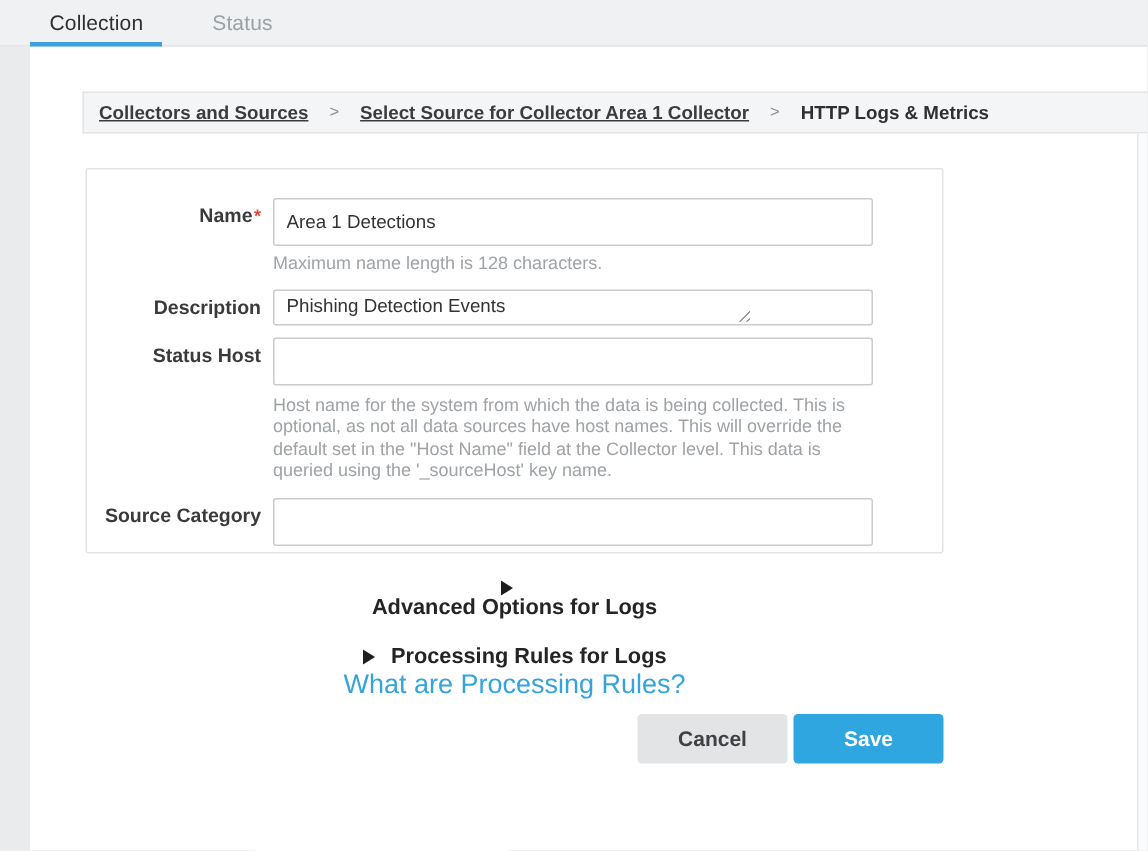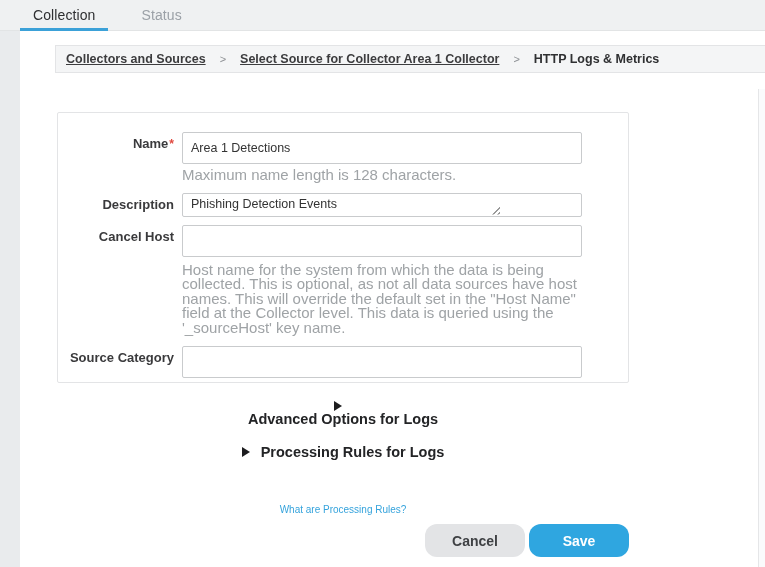--- a/index.html
+++ b/index.html
@@ -43,21 +43,21 @@
   }
   .right-gutter {
     position: absolute; top: 58px; right: 0; bottom: 0;
     width: 7px;
     background: #fafbfc;
     border-left: 1px solid #e5e6e8;
     z-index: 2;
   }
   
   .breadcrumb {
-    position: absolute; top: 14px; left: 35px; right: 0;
+    position: absolute; top: 30px; left: 35px; right: 0;
     height: 28px;
     background: #f4f5f6;
     border: 1px solid #e3e4e6;
     border-right: none;
     display: flex; align-items: center;
     padding-left: 10px;
     font-size: 12.5px;
     color: #333;
     z-index: 1;
   }
@@ -122,63 +122,63 @@
   .resize-grip {
     position: absolute; right: 2px; bottom: 2px;
     width: 9px; height: 9px;
     background: repeating-linear-gradient(135deg,
       #9a9a9a 0, #9a9a9a 1px, transparent 1px, transparent 3.5px);
     clip-path: polygon(100% 0, 100% 100%, 0 100%);
   }
   .hint {
     margin: 4px 0 0 124px;
     width: 404px;
-    font-size: 15px;
+    font-size: 12px;
     line-height: 14.5px;
     color: #9fa3a6;
   }
   .mb-name-hint { margin-bottom: 10px; }
   .mb-desc { margin-bottom: 8px; }
   .mt-sh-hint { margin-top: 6px; margin-bottom: 11px; }
   .mt-sc-hint { margin-top: 6px; }
   
   .section-row {
     display: flex; align-items: center;
     margin-top: 18px;
     cursor: pointer;
     flex-direction: column;
   }
-  .section-row.second { margin-top: 17px; justify-content: flex-start; gap: 44px; }
+  .section-row.second { margin-top: 17px; justify-content: flex-start; }
   .section-left { display: flex; align-items: center; }
   .caret {
     width: 0; height: 0;
     border-left: 8px solid #1d1d1f;
     border-top: 5px solid transparent;
     border-bottom: 5px solid transparent;
     margin-right: 11px;
   }
   .section-title {
     font-size: 14.5px;
     font-weight: 700;
     color: #232426;
   }
   .help-link {
-    font-size: 10px;
+    font-size: 18px;
     color: #35a3dc;
     text-decoration: none;
     cursor: pointer;
   }
   
   .btn-row {
     display: flex; justify-content: flex-end;
     margin-top: 9px;
   }
   .btn {
     width: 100px; height: 33px;
-    border: none; border-radius: 12px;
+    border: none; border-radius: 3px;
     font-family: "Liberation Sans", sans-serif;
     font-size: 14px;
     cursor: pointer;
     display: flex; align-items: center; justify-content: center;
   }
   .btn-cancel {
     background: #e3e4e6;
     color: #3f4144;
     font-weight: 600;
     margin-right: 4px;
@@ -231,21 +231,21 @@
 
         <div class="form-row mb-desc">
           <div class="form-label">Description</div>
           <div class="field-cell textarea-wrap">
             <textarea class="text-area" style="">Phishing Detection Events</textarea>
             <div class="resize-grip"></div>
           </div>
         </div>
 
         <div class="form-row">
-          <div class="form-label">Cancel Host</div>
+          <div class="form-label">Status Host</div>
           <div class="field-cell">
             <input type="text" class="text-input" value="" style="">
           </div>
         </div>
         <div class="hint mt-sh-hint">Host name for the system from which the data is being collected. This is optional, as not all data sources have host names. This will override the default set in the "Host Name" field at the Collector level. This data is queried using the '_sourceHost' key name.</div>
 
         <div class="form-row">
           <div class="form-label">Source Category</div>
           <div class="field-cell">
             <input type="text" class="text-input" value="" style="">

